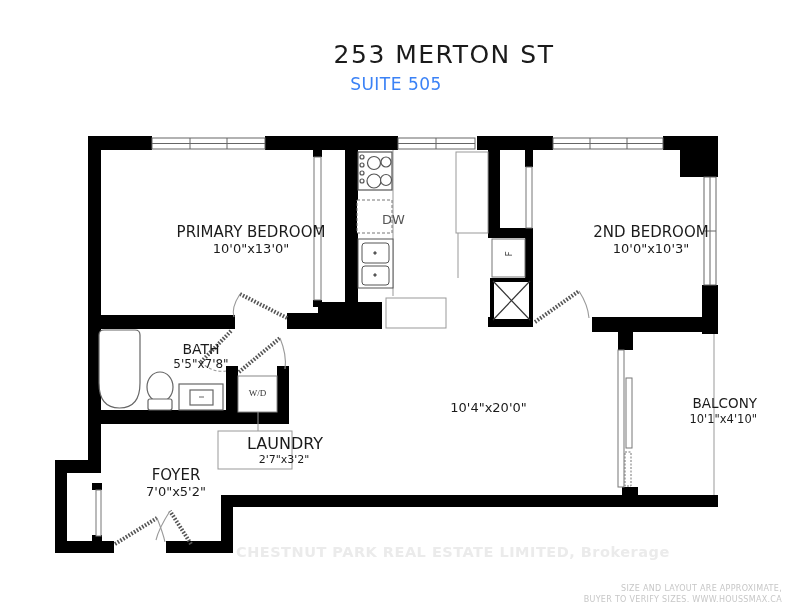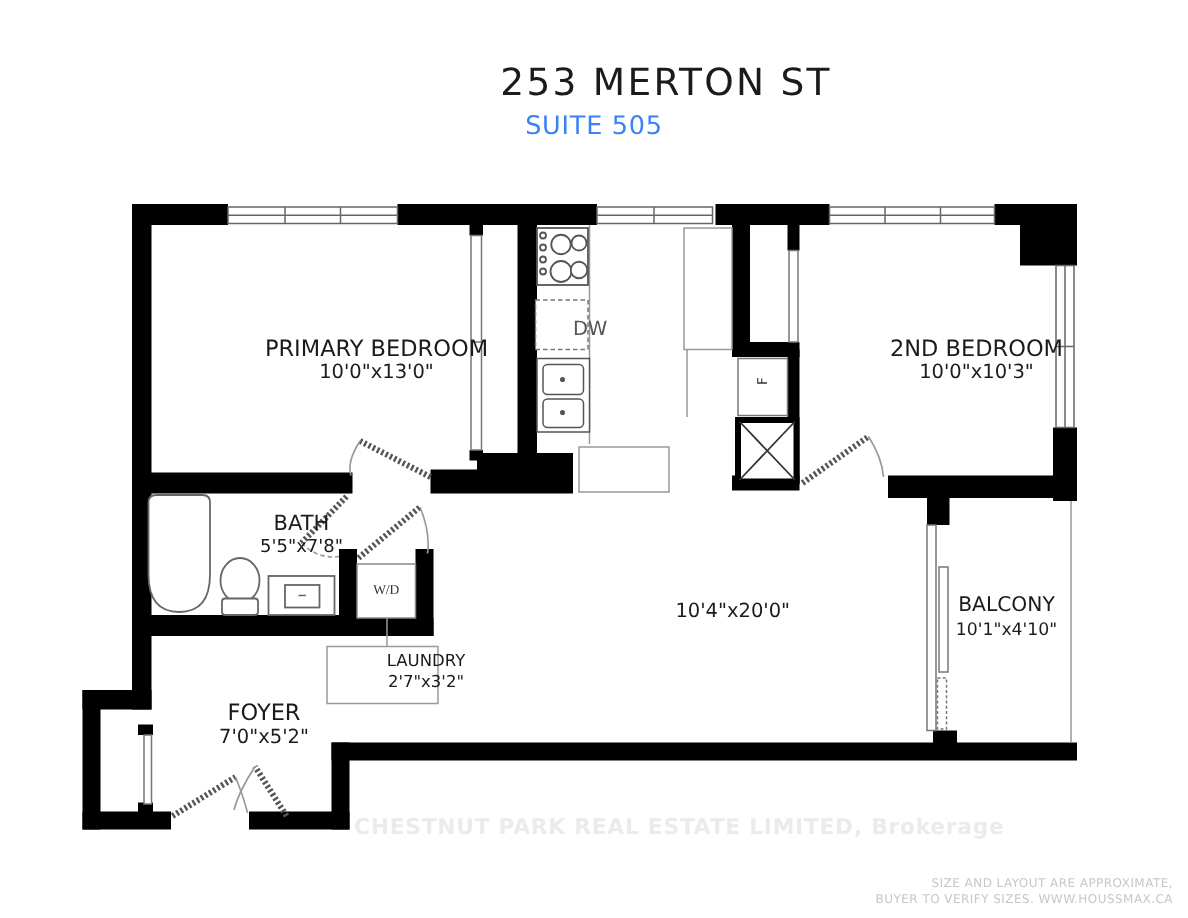--- a/index.html
+++ b/index.html
@@ -184,29 +184,29 @@
     <div class="rn">2ND BEDROOM</div>
     <div class="rd">10'0"x10'3"</div>
   </div>
 
   <div class="lbl lbl-md" style="left:132px;top:341px;width:80px;">
     <div class="rn">BATH</div>
     <div class="rd">5'5"x7'8"</div>
   </div>
 
   <div class="lbl lbl-md" style="left:218px;top:435px;width:74px;">
-    <div class="rn" style="font-size:11px;">LAUNDRY</div>
+    <div class="rn" style="font-size:16px;">LAUNDRY</div>
     <div class="rd" style="font-size:11px;">2'7"x3'2"</div>
   </div>
 
   <div class="lbl lbl-lg" style="left:377px;top:400px;width:165px;">
     <div class="rd">10'4"x20'0"</div>
   </div>
 
-  <div class="lbl lbl-sm" style="left:582px;top:396px;width:120px;">
+  <div class="lbl lbl-sm" style="left:608px;top:396px;width:120px;text-align:right;">
     <div class="rn">BALCONY</div>
     <div class="rd">10'1"x4'10"</div>
   </div>
 
   <div class="lbl lbl-lg" style="left:102px;top:467px;width:90px;">
     <div class="rn">FOYER</div>
     <div class="rd">7'0"x5'2"</div>
   </div>
 
   <div class="fx" style="left:238px;top:388px;width:39px;font-size:9px;font-family:Liberation Serif, serif;">W/D</div>

